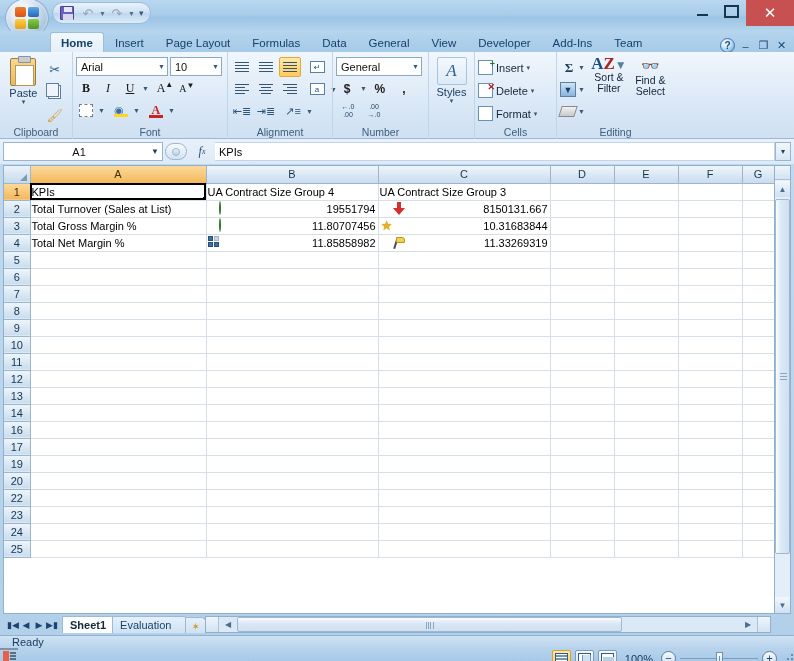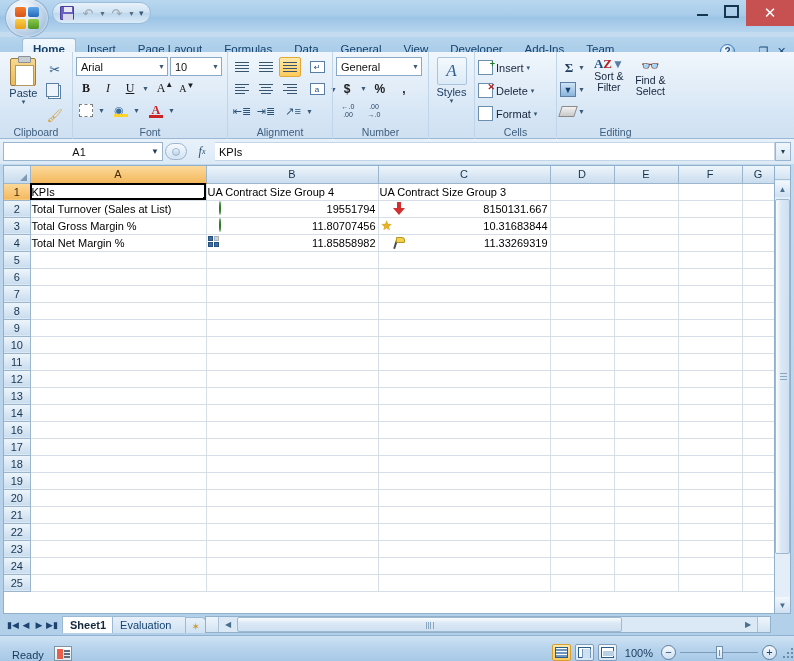--- a/index.html
+++ b/index.html
@@ -56,22 +56,22 @@
     font-size:13.5px; color:#1d3c5c;
   }
   .wbtns { position:absolute; right:0; top:0; display:flex; height:26px; }
   .wbtn { width:29px; height:22px; display:flex; align-items:center; justify-content:center; color:#16354f; font-size:12px; }
   .wbtn.min:after { content:""; display:block; width:11px; height:2px; background:#16354f; margin-top:7px; }
   .wbtn.max:after { content:""; display:block; width:11px; height:9px; border:2px solid #16354f; }
   .wbtn.close { width:48px; height:26px; background:#c75050; color:#fff; font-size:15px; }
 
   
   .tabrow {
-    position:absolute; left:0; top:37px; width:794px; height:22px;
-    display:flex; align-items:flex-end; padding-left:22px;
+    position:absolute; left:0; top:31px; width:794px; height:22px;
+    display:flex; align-items:flex-end; padding-left:50px;
     background: linear-gradient(180deg,#b6d4ed 0%, #a4c9e7 100%);
   }
   .tab {
     height:21px; padding:0 10px; line-height:21px; font-size:11.5px; color:#15416b;
     border:1px solid transparent; border-bottom:none;
     border-radius:3px 3px 0 0; white-space:nowrap;
   }
   .tab.active {
     background: linear-gradient(180deg,#f2f8fd 0%, #e3eff9 100%);
     border-color:#9dbdd8; color:#15416b; font-weight:bold;
@@ -178,21 +178,21 @@
   .ci-x { position:absolute; right:-3px; top:-1px; font-size:9px; color:#b02020; font-weight:bold; line-height:9px; }
 
   
   .g-edit { width:118px; }
   .ed-left { width:30px; display:flex; flex-direction:column; gap:1px; }
   .ed-row { display:flex; align-items:center; height:21px; }
   .sigma { font-size:13px; font-weight:bold; color:#1f3d5c; font-family:"Liberation Serif",serif; width:18px; text-align:center;}
   .fill-dn { width:16px; height:15px; border:1px solid #5c7fa3; background:linear-gradient(180deg,#cfe3f5,#8ab4dc); color:#14406e; font-size:9px; text-align:center; line-height:14px; }
   .eraser { width:16px; height:11px; background:linear-gradient(180deg,#f2f2f2,#c9c9c9); border:1px solid #8a8a8a; transform:skewX(-18deg); }
   .ed-big { width:44px; display:flex; flex-direction:column; align-items:center; }
-  .az { font-size:13px; font-family:"Liberation Serif",serif; color:#1c4f86; line-height:13px; font-weight:bold;}
+  .az { font-size:17px; font-family:"Liberation Serif",serif; color:#1c4f86; line-height:13px; font-weight:bold;}
   .az .z { color:#b32020; }
   .funnel { font-size:12px; color:#5a7ea3; }
   .binoc { font-size:15px; color:#3a6d9c; }
   .ed-lbl { font-size:10.5px; color:#14243a; text-align:center; line-height:11px; }
 
   
   .fbar {
     position:absolute; left:0; top:139px; width:794px; height:25px;
     background:linear-gradient(180deg,#e8f1fa,#dceaf6);
     display:flex; align-items:center; padding:2px 3px;
@@ -297,21 +297,21 @@
     border-radius:0 6px 0 0; margin-right:-4px; transform:skewX(0deg);
   }
   .sheettab.active { background:#fff; color:#15283c; font-weight:bold; border-color:#9cbad6; }
   .sheettab.newsheet { padding:0 6px; }
   .newsheet-ic { font-size:10px; color:#c79a2b; }
 
   
   .statusbar {
     position:absolute; left:0; bottom:0; width:794px; height:26px;
     background:linear-gradient(180deg,#cfe2f3 0%, #b7d3ec 50%, #a7c9e7 100%);
-    border-top:1px solid #8fb2d2; display:flex; align-items:flex-end;
+    border-top:1px solid #8fb2d2; display:flex; align-items:flex-start;flex-direction:column;
   }
   .st-ready { font-size:11px; color:#16395c; padding:0 10px 0 12px; }
   .st-ic { width:18px; height:15px; background:linear-gradient(180deg,#fdfdfd,#dfe7ef); border:1px solid #7f93a6; position:relative; }
   .st-ic:before { content:""; position:absolute; left:2px; top:2px; width:6px; height:10px; background:#e8604a; }
   .st-ic:after { content:""; position:absolute; left:9px; top:3px; width:6px; height:1.5px; background:#58707f; box-shadow:0 3px 0 #58707f, 0 6px 0 #58707f; }
   .st-right { margin-left:auto; display:flex; align-items:center; gap:4px; padding-right:0; }
   .viewbtn { width:19px; height:17px; border:1px solid #7f9cba; border-radius:2px; background:linear-gradient(180deg,#f6fafd,#d6e5f3); display:flex; align-items:center; justify-content:center; }
   .viewbtn.on { background:linear-gradient(180deg,#ffe9a8,#ffcb5c); border-color:#d79f33; }
   .vb1 { width:13px; height:11px; border:1px solid #2a5c8c; background:#fff; }
   .vb1 i { display:block; height:2px; background:#6f96bd; margin:1px 0; }
@@ -895,51 +895,31 @@
             <td class="rowh">17</td>
             <td class="cell"></td>
             <td class="cell"></td>
             <td class="cell"></td>
             <td class="cell"></td>
             <td class="cell"></td>
             <td class="cell"></td>
             <td class="cell"></td>
           </tr>
         <tr>
-            <td class="rowh">18</td>
-            <td class="cell"></td>
-            <td class="cell"></td>
-            <td class="cell"></td>
-            <td class="cell"></td>
-            <td class="cell"></td>
-            <td class="cell"></td>
-            <td class="cell"></td>
-          </tr>
-        <tr>
             <td class="rowh">19</td>
             <td class="cell"></td>
             <td class="cell"></td>
             <td class="cell"></td>
             <td class="cell"></td>
             <td class="cell"></td>
             <td class="cell"></td>
             <td class="cell"></td>
           </tr>
         <tr>
             <td class="rowh">20</td>
-            <td class="cell"></td>
-            <td class="cell"></td>
-            <td class="cell"></td>
-            <td class="cell"></td>
-            <td class="cell"></td>
-            <td class="cell"></td>
-            <td class="cell"></td>
-          </tr>
-        <tr>
-            <td class="rowh">21</td>
             <td class="cell"></td>
             <td class="cell"></td>
             <td class="cell"></td>
             <td class="cell"></td>
             <td class="cell"></td>
             <td class="cell"></td>
             <td class="cell"></td>
           </tr>
         <tr>
             <td class="rowh">22</td>

